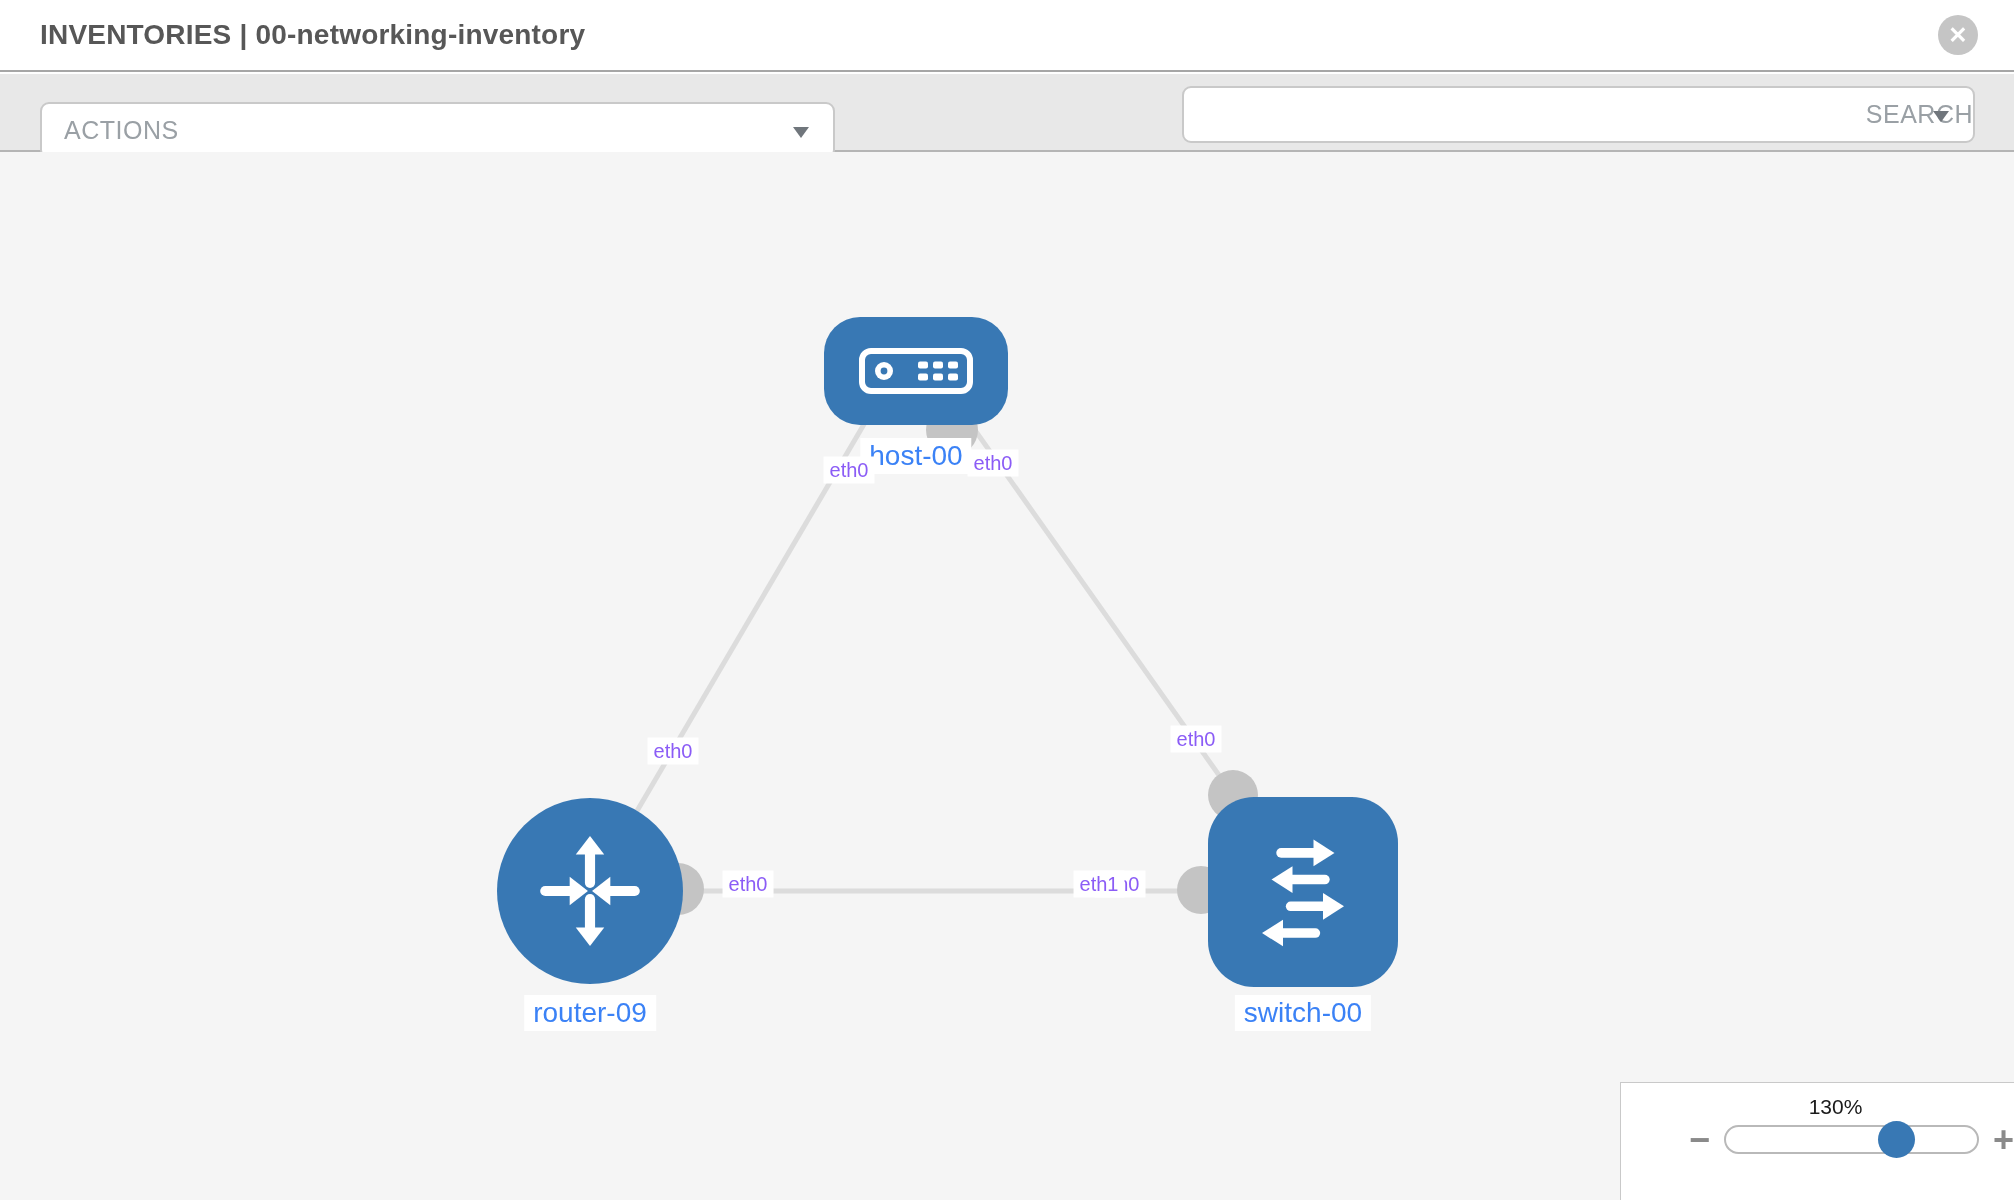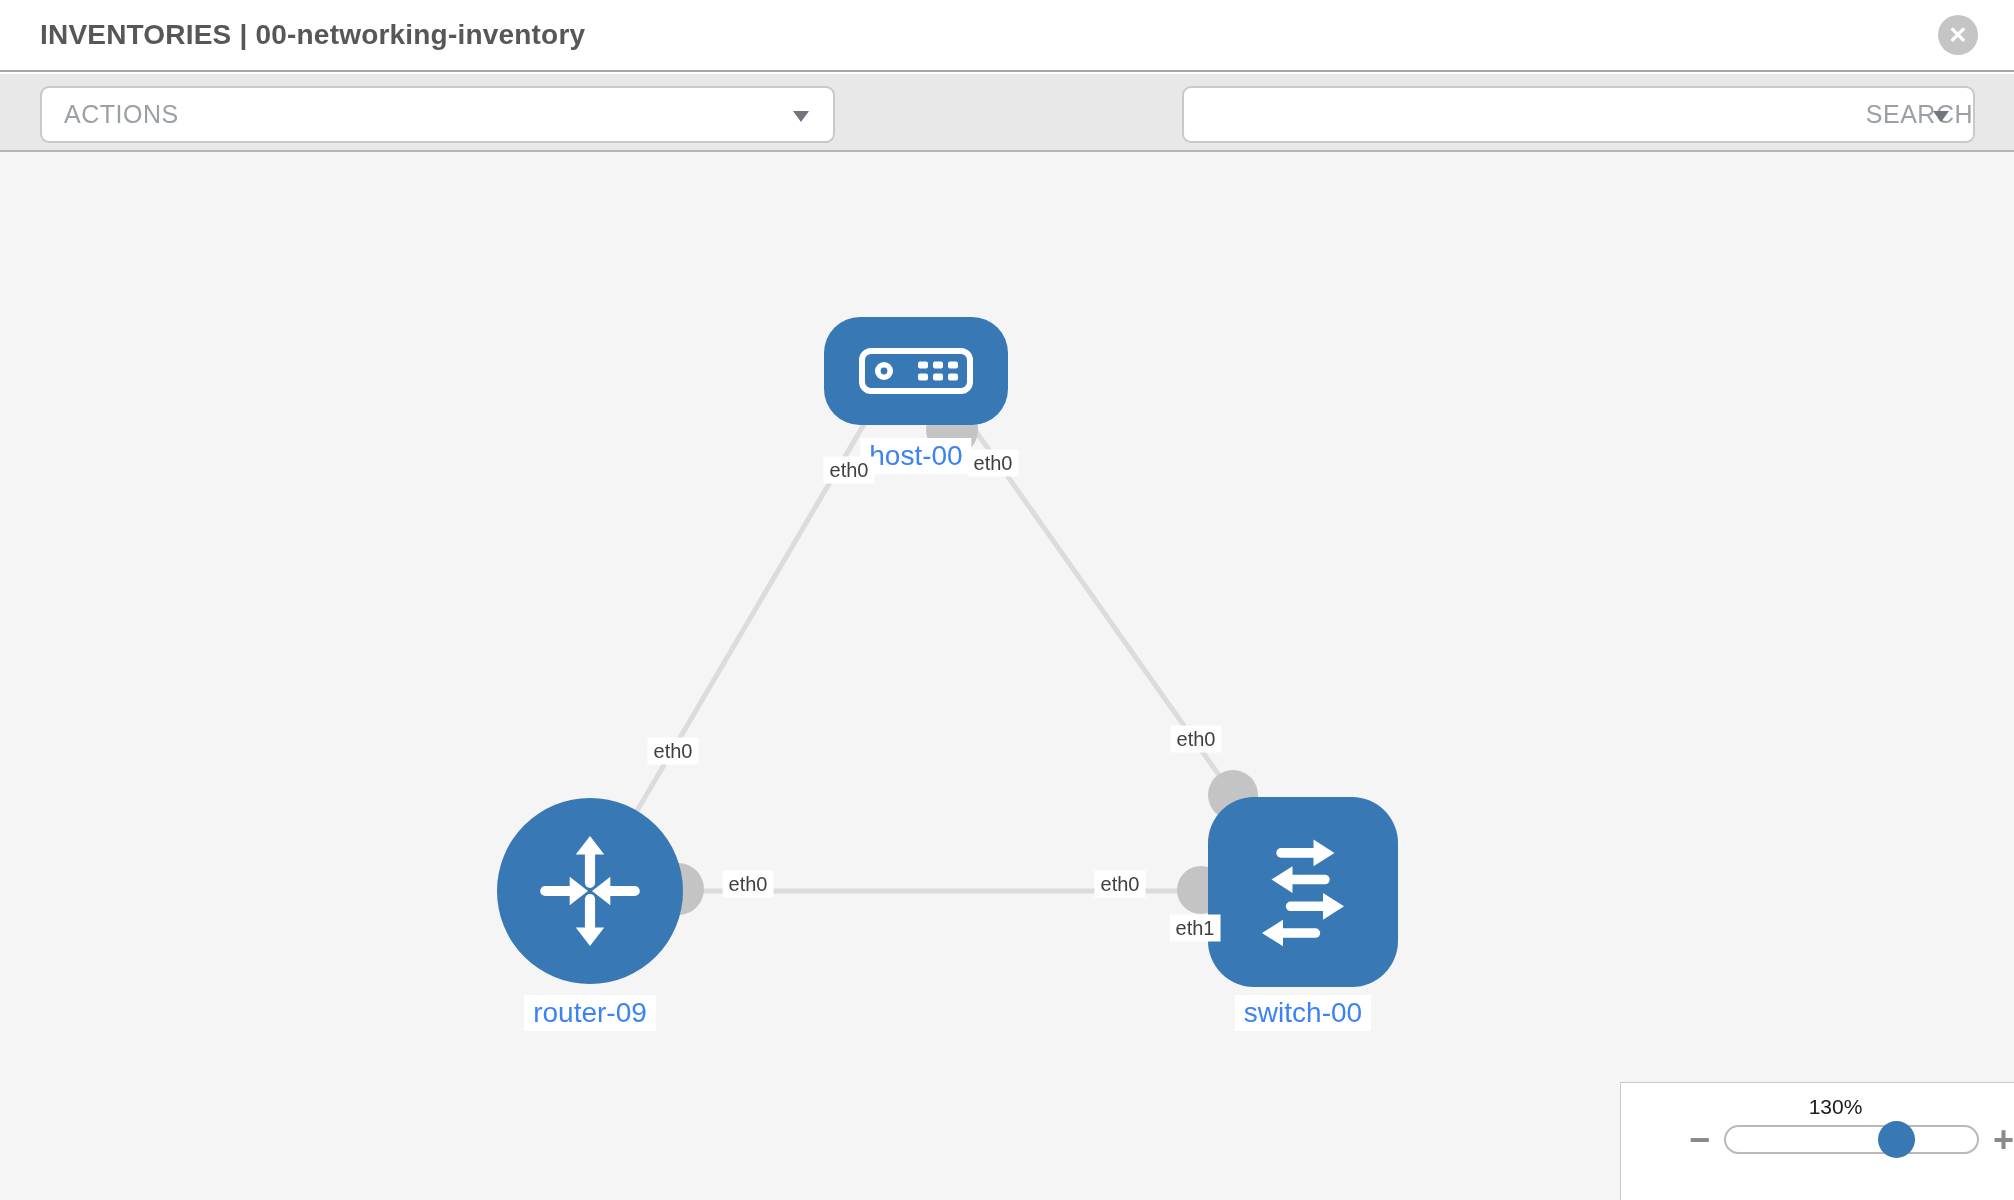--- a/index.html
+++ b/index.html
@@ -17,37 +17,37 @@
 
   
   .toolbar { position:absolute; left:0; top:74px; width:100%; height:78px; background:#e8e8e8;
              border-bottom:2px solid #b5b5b5; }
   .select { position:absolute; top:12px; height:57px; background:#fff; border:2px solid #c9c9c9;
             border-radius:9px; display:flex; align-items:center; cursor:pointer; }
   .select .sel-label { margin-left:22px; font-size:25px; color:#9aa0a5; letter-spacing:.5px; }
   .caret { position:absolute; right:24px; top:23px; width:0; height:0;
            border-left:8px solid transparent; border-right:8px solid transparent;
            border-top:11px solid #70767c; }
-  .actions-select { left:40px; width:795px; }
+  .actions-select { left:40px; width:795px;margin-top:16px; }
   .search-select  { left:1182px; width:793px;justify-content:flex-end; }
   .tool-icon { position:absolute; top:96px; width:40px; height:40px; cursor:pointer; }
   .wrench-pos { left:1046px; } .key-pos { left:1114px; }
 
   
   .canvas { position:absolute; left:0; top:152px; width:2014px; height:1048px; background:#f5f5f5; }
   .linklayer { position:absolute; left:0; top:0; }
 
   .node { position:absolute; background:#3878b4; display:flex; align-items:center; justify-content:center; cursor:pointer; }
   .node-host   { left:824px;  top:165px; width:184px; height:108px; border-radius:36px; }
   .node-router { left:497px;  top:646px; width:186px; height:186px; border-radius:50%; }
   .node-switch { left:1208px; top:645px; width:190px; height:190px; border-radius:46px; }
 
   .nlabel { position:absolute; transform:translate(-50%,-50%); background:#fff; color:#3b82f6;
             font-size:28px; padding:2px 9px; white-space:nowrap; }
-  .ilabel { position:absolute; transform:translate(-50%,-50%); background:#fff; color:#404040;
+  .ilabel { position:absolute; transform:translate(-50%,-50%); background:#fff; color:#8b5cf6;
             font-size:20px; padding:2px 6px; white-space:nowrap; }
 
   
   .zoom-panel { position:absolute; left:1620px; top:930px; right:0; bottom:0; background:#fff;
                 border-top:1px solid #c9c9c9; border-left:1px solid #c9c9c9;padding-left:36px; }
   .zoom-level { margin-top:12px; width:100%; text-align:center; font-size:21px; color:#1a1a1a; }
   .zoom-row { display:flex; align-items:center; margin-top:6px; padding-left:32px; }
   .zoom-minus { font-size:36px; font-weight:bold; color:#8a8a8a; cursor:pointer; line-height:28px; }
   .zoom-plus  { font-size:36px; font-weight:bold; color:#8a8a8a; cursor:pointer; line-height:28px; }
   .zoom-track { position:relative; width:268px; height:29px; margin:0 14px; background:#fff;
@@ -157,21 +157,21 @@
     <div class="nlabel" style="left:916px; top:304px;">host-00</div>
     <div class="nlabel" style="left:590px; top:861px;">router-09</div>
     <div class="nlabel" style="left:1303px; top:861px;">switch-00</div>
 
     <div class="ilabel" style="left:849px;  top:318px;">eth0</div>
     <div class="ilabel" style="left:993px;  top:311px;">eth0</div>
     <div class="ilabel" style="left:673px;  top:599px;">eth0</div>
     <div class="ilabel" style="left:1196px; top:587px;">eth0</div>
     <div class="ilabel" style="left:748px;  top:732px;">eth0</div>
     <div class="ilabel" style="left:1120px; top:732px;">eth0</div>
-    <div class="ilabel" style="left:1195px; top:732px;margin-top:44px;">eth1</div>
+    <div class="ilabel" style="left:1099px; top:732px;">eth1</div>
 
     <div class="zoom-panel">
       <div class="zoom-level">130%</div>
       <div class="zoom-row">
         <span class="zoom-minus">−</span>
         <div class="zoom-track">
           <div class="zoom-handle"></div>
         </div>
         <span class="zoom-plus">+</span>
       </div>

